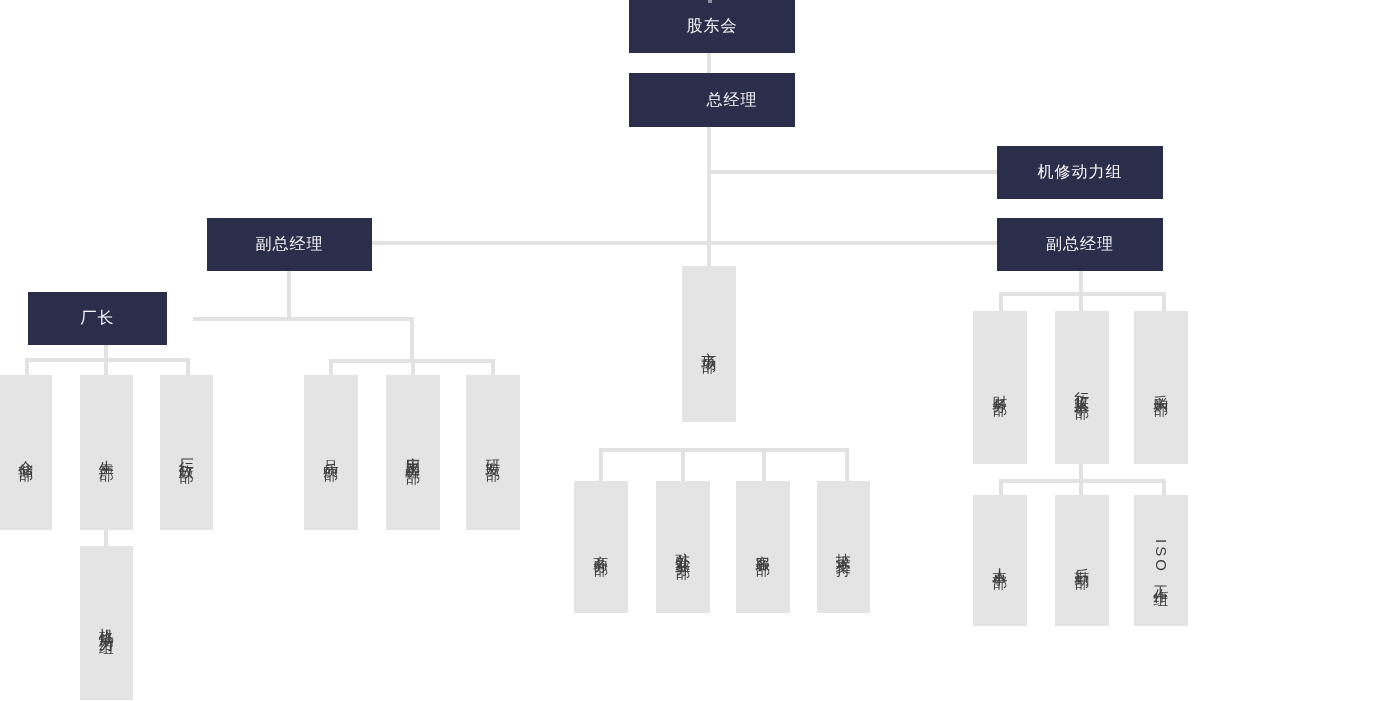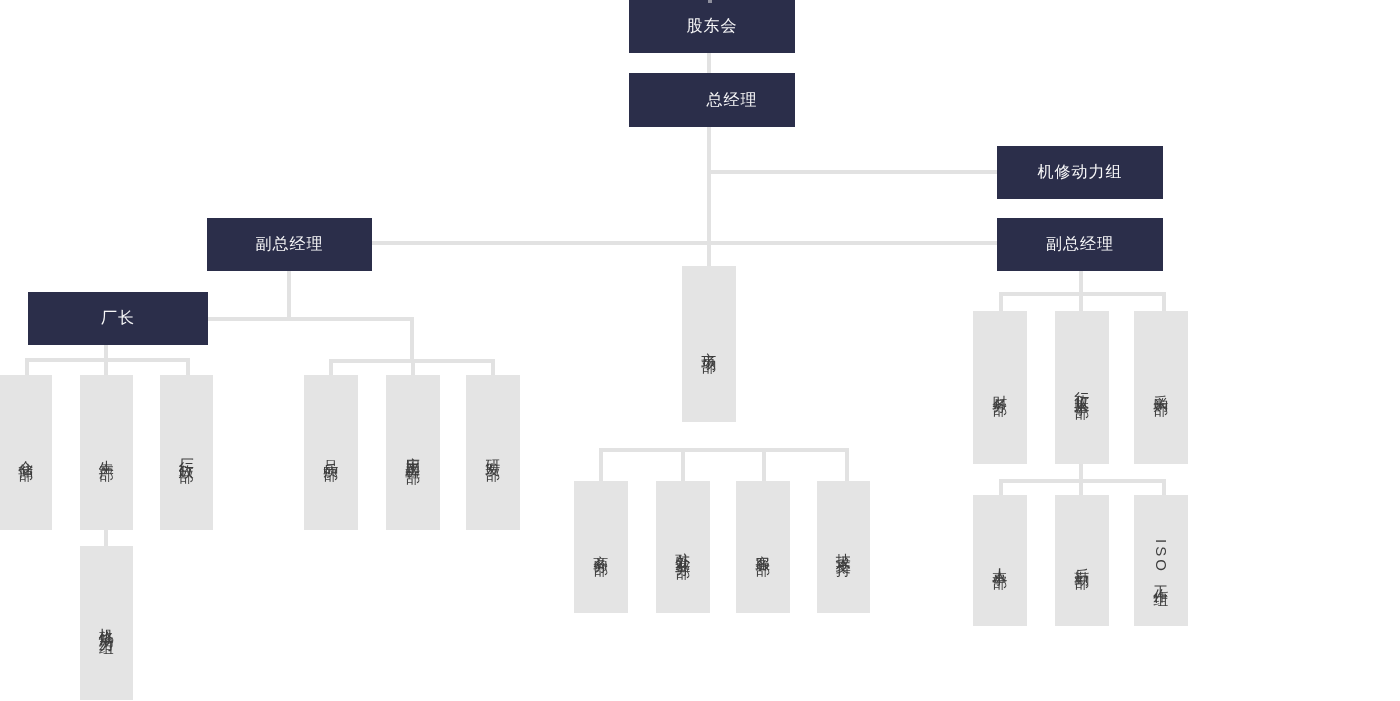--- a/index.html
+++ b/index.html
@@ -72,21 +72,21 @@
   <div class="ln" style="left:1079px;top:464px;width:4px;height:31px;"></div>
   <div class="ln" style="left:999px;top:479px;width:167px;height:4px;"></div>
   <div class="ln" style="left:999px;top:479px;width:4px;height:16px;"></div>
   <div class="ln" style="left:1162px;top:479px;width:4px;height:16px;"></div>
 
   <div class="node node-primary" style="left:629px;top:0;width:166px;height:53px;">股东会</div>
   <div class="node node-primary" style="left:629px;top:73px;width:166px;height:54px;padding-left:40px;">总经理</div>
   <div class="node node-primary" style="left:997px;top:146px;width:166px;height:53px;">机修动力组</div>
   <div class="node node-primary" style="left:207px;top:218px;width:165px;height:53px;">副总经理</div>
   <div class="node node-primary" style="left:997px;top:218px;width:166px;height:53px;">副总经理</div>
-  <div class="node node-primary" style="left:28px;top:292px;width:180px;height:53px;">厂长</div>
+  <div class="node node-primary" style="left:28px;top:292px;width:139px;height:53px;">厂长</div>
 
   <div class="node node-secondary" style="left:682px;top:266px;width:54px;height:156px;">市场部</div>
   <div class="node node-secondary" style="left:0;top:375px;width:52px;height:155px;">仓储部</div>
   <div class="node node-secondary" style="left:80px;top:375px;width:53px;height:155px;">生产部</div>
   <div class="node node-secondary" style="left:160px;top:375px;width:53px;height:155px;">厂行政部</div>
   <div class="node node-secondary" style="left:80px;top:546px;width:53px;height:154px;">机修动力组</div>
   <div class="node node-secondary" style="left:304px;top:375px;width:54px;height:155px;">品质部</div>
   <div class="node node-secondary" style="left:386px;top:375px;width:54px;height:155px;">应用工程部</div>
   <div class="node node-secondary" style="left:466px;top:375px;width:54px;height:155px;">研发部</div>
   <div class="node node-secondary" style="left:574px;top:481px;width:54px;height:132px;">商务部</div>

